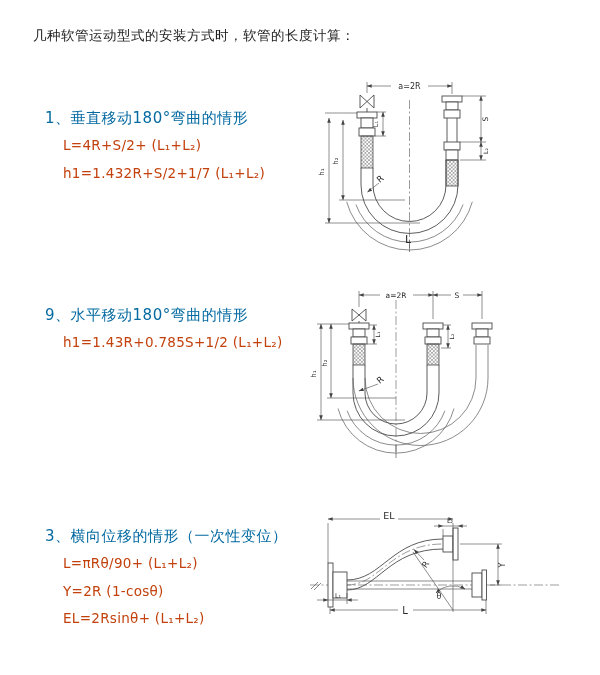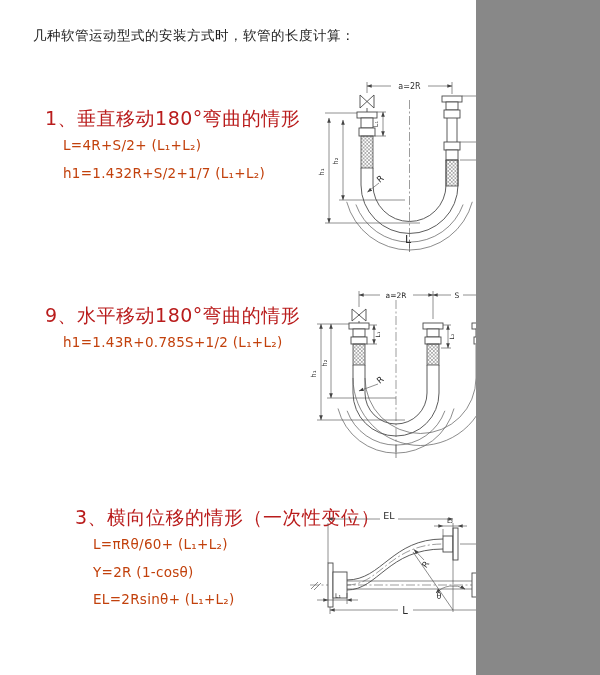--- a/index.html
+++ b/index.html
@@ -1,24 +1,24 @@
 <!DOCTYPE html>
 <html><head>
 <meta charset="utf-8">
 <style>
   html,body{margin:0;padding:0;background:#888;}
   .page{
-    position:relative;width:476px;height:675px;background:#ffffff;
+    position:relative;width:600px;height:675px;background:#ffffff;
     font-family:"DejaVu Sans","Liberation Sans",sans-serif;
     color:#222;overflow:hidden;
   }
   .title{position:absolute;left:33px;top:27px;font-size:13.5px;letter-spacing:.5px;color:#1e1e1e;}
   .section{position:absolute;left:45px;}
-  .sec1{top:105px;} .sec2{top:302px;} .sec3{top:504px;margin-left:30px;}
-  .heading{font-size:19px;color:#b91c1c;letter-spacing:.5px;height:27px;line-height:27px;}
+  .sec1{top:105px;} .sec2{top:302px;} .sec3{top:523px;}
+  .heading{font-size:15px;color:#0369a1;letter-spacing:.5px;height:27px;line-height:27px;}
   .formula{font-size:13.5px;color:#c2410c;margin-left:18px;height:27.5px;line-height:27.5px;letter-spacing:.3px;}
   svg{position:absolute;overflow:visible;}
   .d1{left:295px;top:70px;}
   .d2{left:310px;top:288px;}
   .d3{left:300px;top:508px;}
   svg .ln{stroke:#4a4a4a;stroke-width:.9;fill:none;}
   svg .thin{stroke:#5a5a5a;stroke-width:.7;fill:none;}
   svg .dim{stroke:#555;stroke-width:.65;fill:none;}
   svg .cl{stroke:#5a5a5a;stroke-width:.6;fill:none;stroke-dasharray:9 2.5 2 2.5;}
   svg .fit{fill:#ffffff;stroke:#4a4a4a;stroke-width:.9;}
@@ -38,21 +38,21 @@
     <div class="formula">h1=1.432R+S/2+1/7 (L₁+L₂)</div>
   </div>
 
   <div class="section sec2">
     <div class="heading">9、水平移动180°弯曲的情形</div>
     <div class="formula">h1=1.43R+0.785S+1/2 (L₁+L₂)</div>
   </div>
 
   <div class="section sec3">
     <div class="heading">3、横向位移的情形（一次性变位）</div>
-    <div class="formula">L=πRθ/60+ (L₁+L₂)</div>
+    <div class="formula">L=πRθ/90+ (L₁+L₂)</div>
     <div class="formula">Y=2R (1-cosθ)</div>
     <div class="formula">EL=2Rsinθ+ (L₁+L₂)</div>
   </div>
 
   <svg class="d1" width="205" height="190" viewBox="295 70 205 190">
     <defs>
       <marker id="ah1" viewBox="0 0 10 10" refX="9" refY="5" markerWidth="8" markerHeight="8" orient="auto-start-reverse">
         <path d="M0,1.5 L9.5,5 L0,8.5 z" fill="#444"></path>
       </marker>
       <pattern id="br1" width="3.6" height="3.6" patternUnits="userSpaceOnUse">

